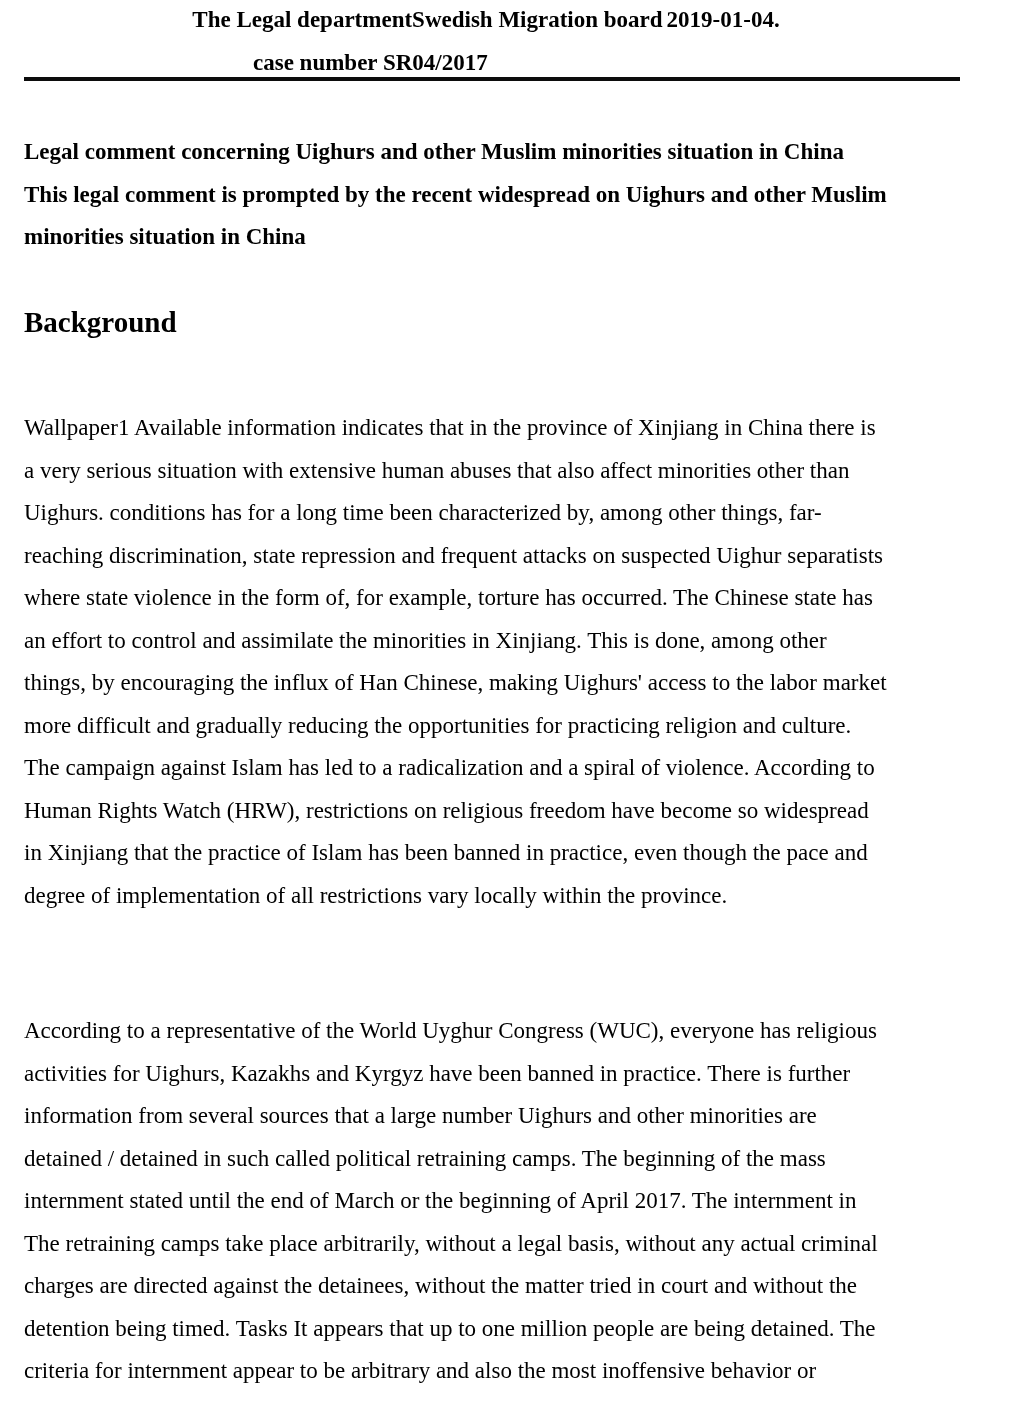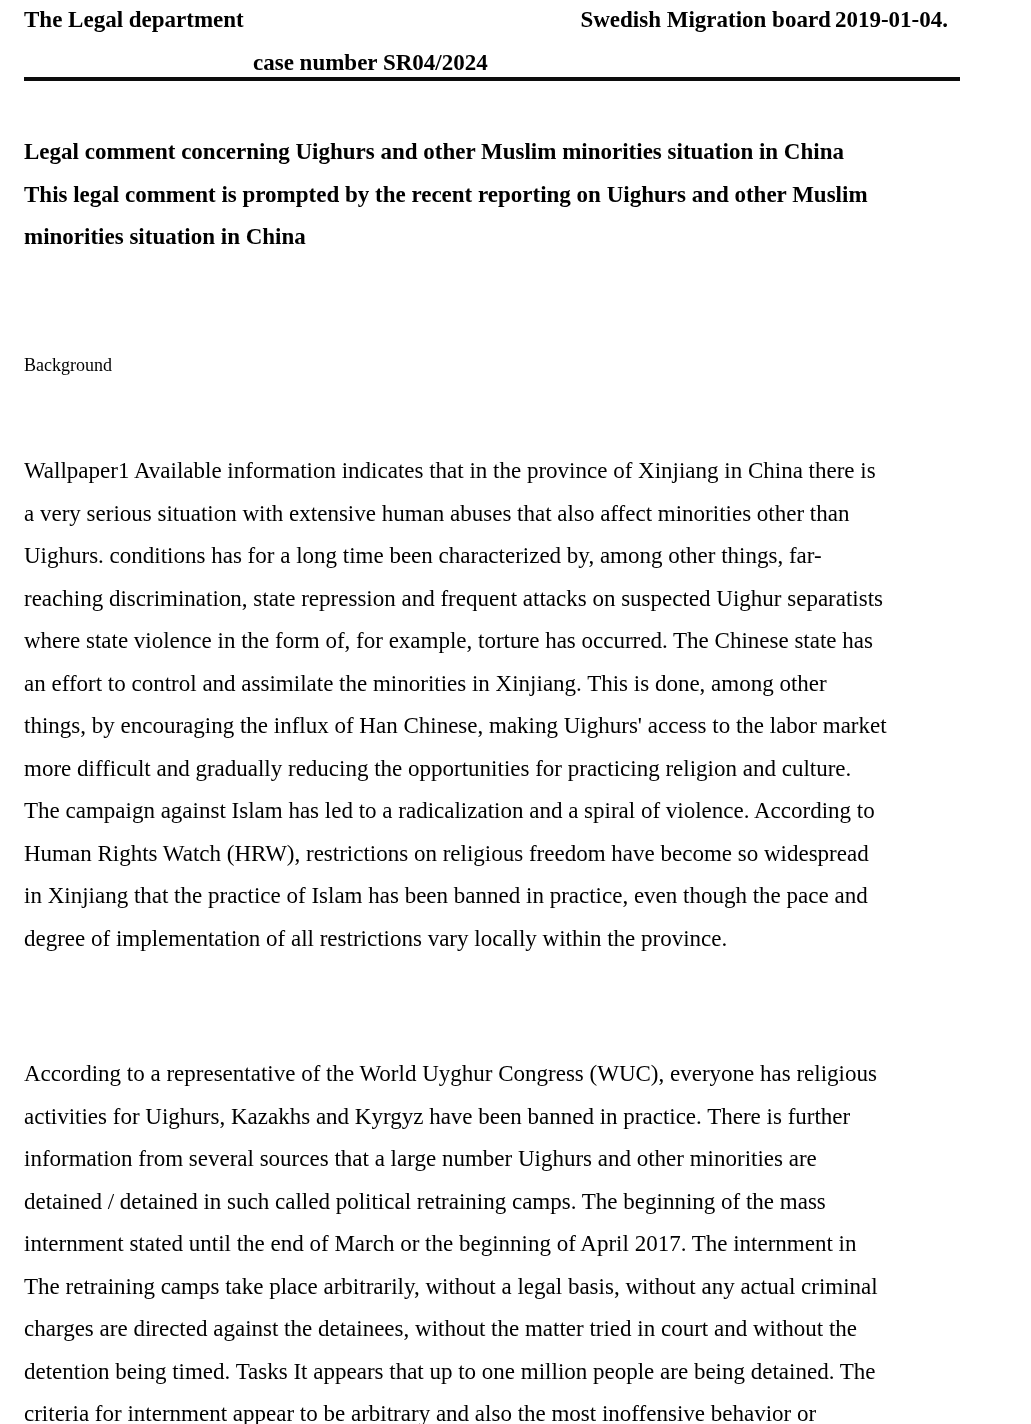--- a/index.html
+++ b/index.html
@@ -15,21 +15,21 @@
     font-family: "Liberation Serif", "DejaVu Serif", serif;
   }
   .page {
     padding-left: 24px;
     width: 1007px;
     font-size: 23px;
   }
   .doc-header { width: 936px; }
   .header-row1 {
     display: flex;
-    justify-content: space-between;
+    justify-content: center;
     align-items: baseline;
     margin-top: 6px;
     line-height: 28px;
     font-weight: bold;
   }
   .header-right {
     display: inline-flex;
     column-gap: 4px;
     margin-right: 12px;
   }
@@ -44,23 +44,23 @@
     margin-left: 229px;
   }
   .doc-title {
     margin: 50px 0 0 0;
     font-size: 23px;
     font-weight: bold;
     line-height: 42.5px;
     white-space: pre;
   }
   .section-heading {
-    margin: 85px 0 0 0;
-    font-size: 18px;
-    font-weight: normal;
+    margin: 42px 0 0 0;
+    font-size: 29px;
+    font-weight: bold;
     line-height: 42.5px;
   }
   .body-para {
     margin: 0;
     line-height: 42.5px;
     white-space: pre;
   }
   .para-1 { margin-top: 64px; }
   .para-2 { margin-top: 93px; }
 </style>
@@ -71,26 +71,26 @@
 
   <header class="doc-header">
     <div class="header-row1">
       <span>The Legal department</span>
       <span class="header-right">
         <span>Swedish Migration board</span>
         <span>2019-01-04.</span>
       </span>
     </div>
     <div class="header-row2">
-      <span class="case-number">case number SR04/2024</span>
+      <span class="case-number">case number SR04/2017</span>
     </div>
   </header>
 
   <h1 class="doc-title">Legal comment concerning Uighurs and other Muslim minorities situation in China
-This legal comment is prompted by the recent reporting on Uighurs and other Muslim
+This legal comment is prompted by the recent widespread on Uighurs and other Muslim
 minorities situation in China</h1>
 
   <h2 class="section-heading">Background</h2>
 
   <p class="body-para para-1">Wallpaper1 Available information indicates that in the province of Xinjiang in China there is
 a very serious situation with extensive human abuses that also affect minorities other than
 Uighurs. conditions has for a long time been characterized by, among other things, far-
 reaching discrimination, state repression and frequent attacks on suspected Uighur separatists
 where state violence in the form of, for example, torture has occurred. The Chinese state has
 an effort to control and assimilate the minorities in Xinjiang. This is done, among other

